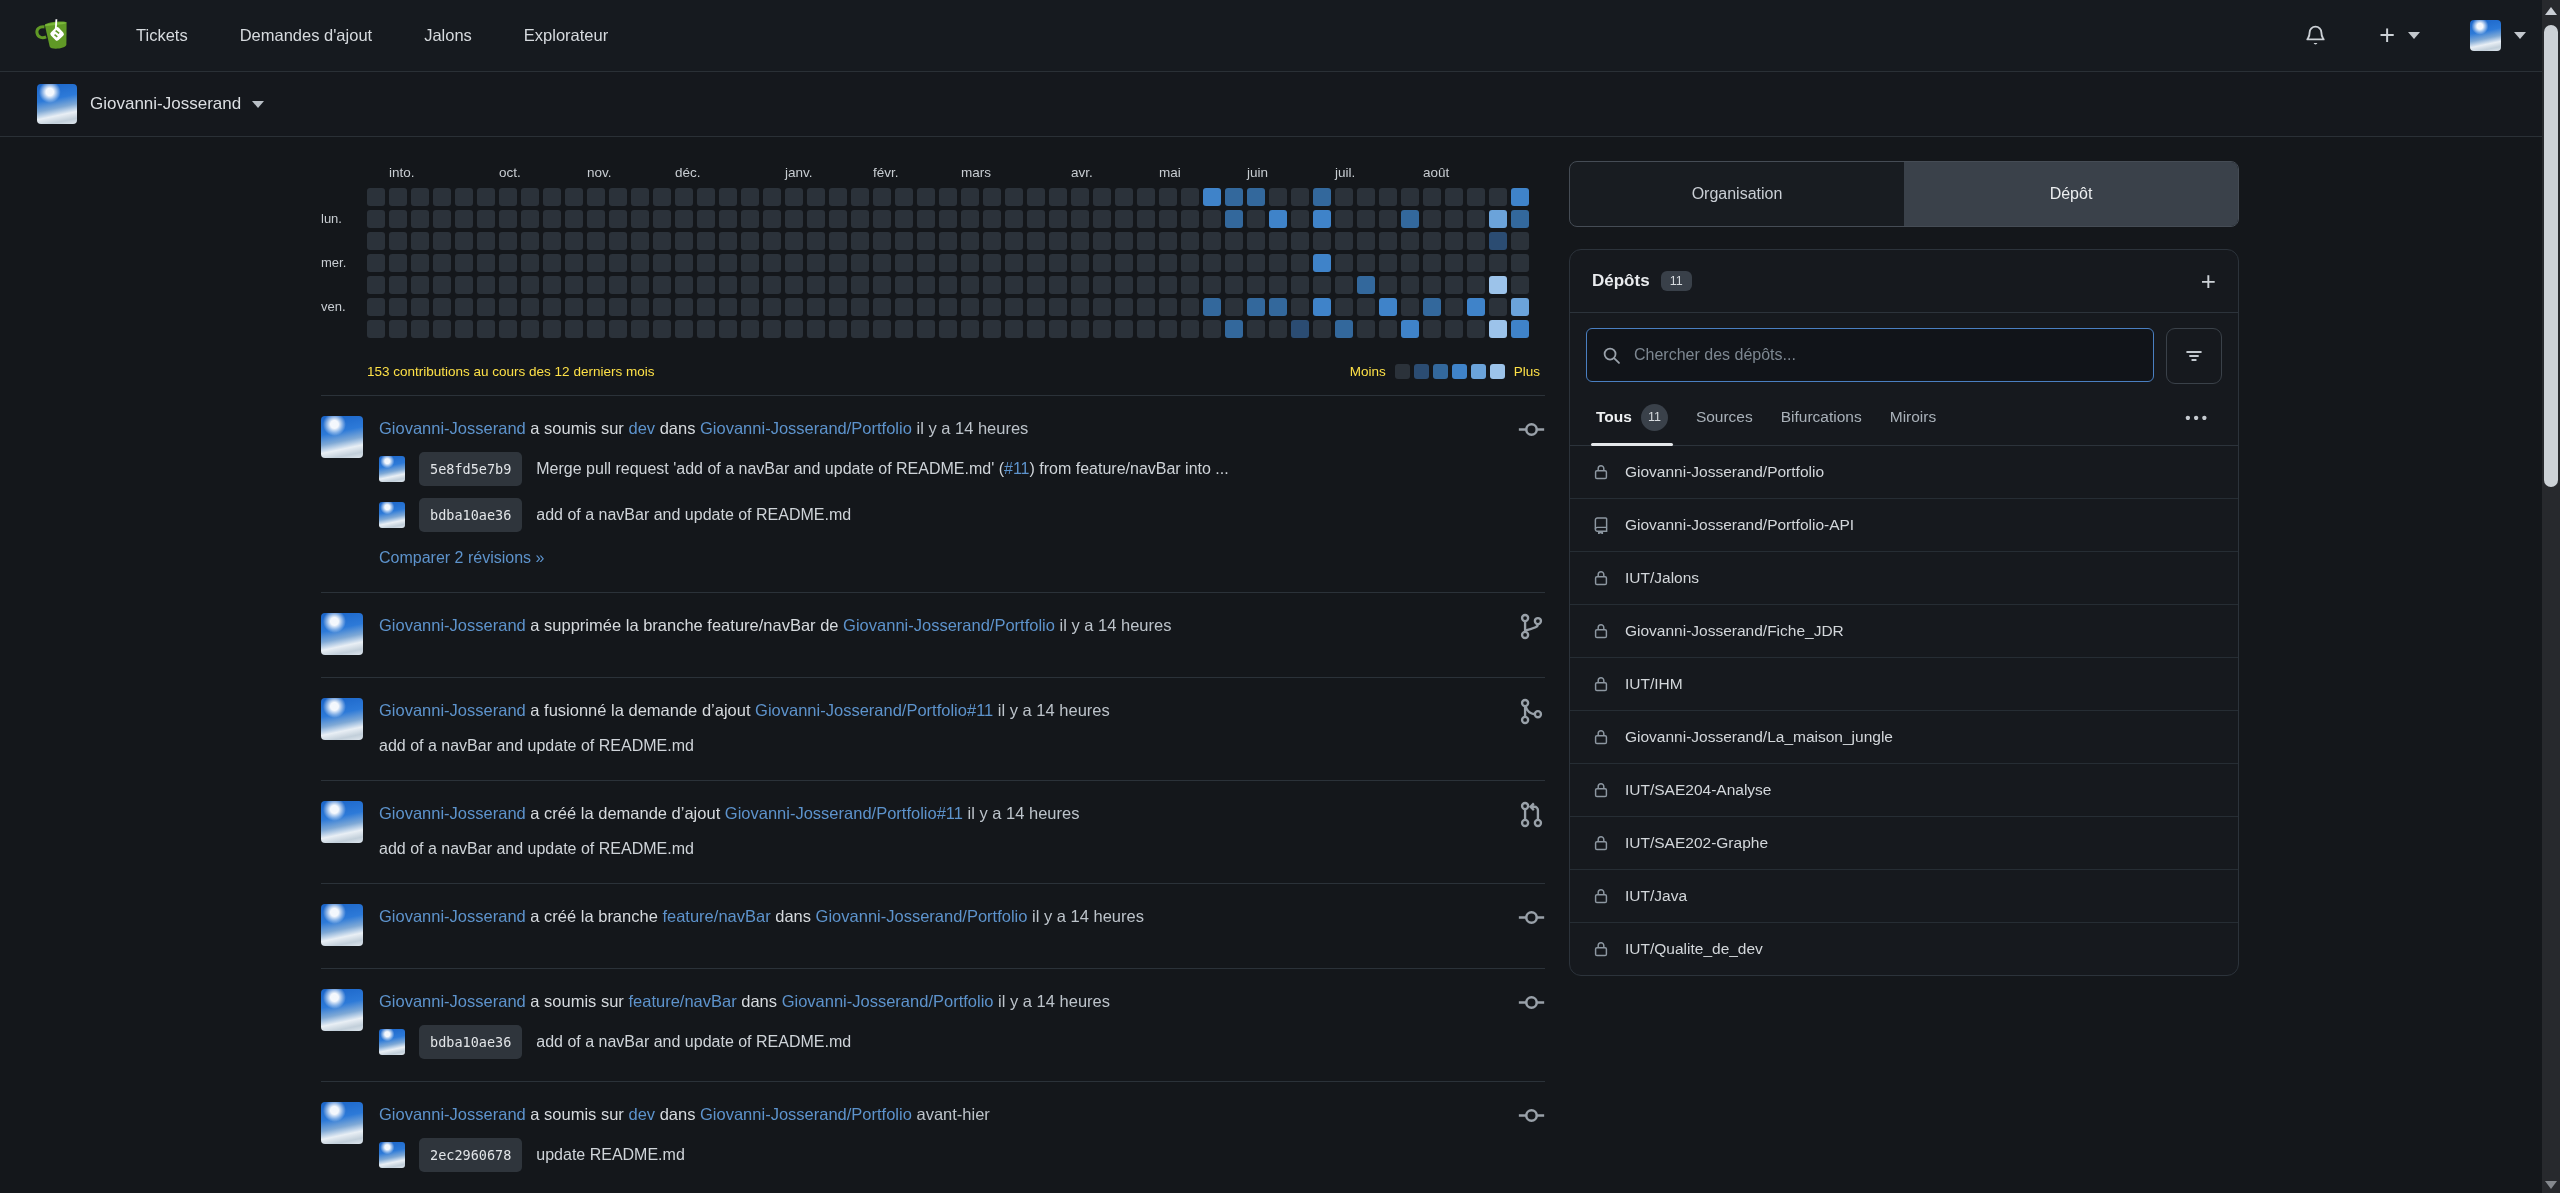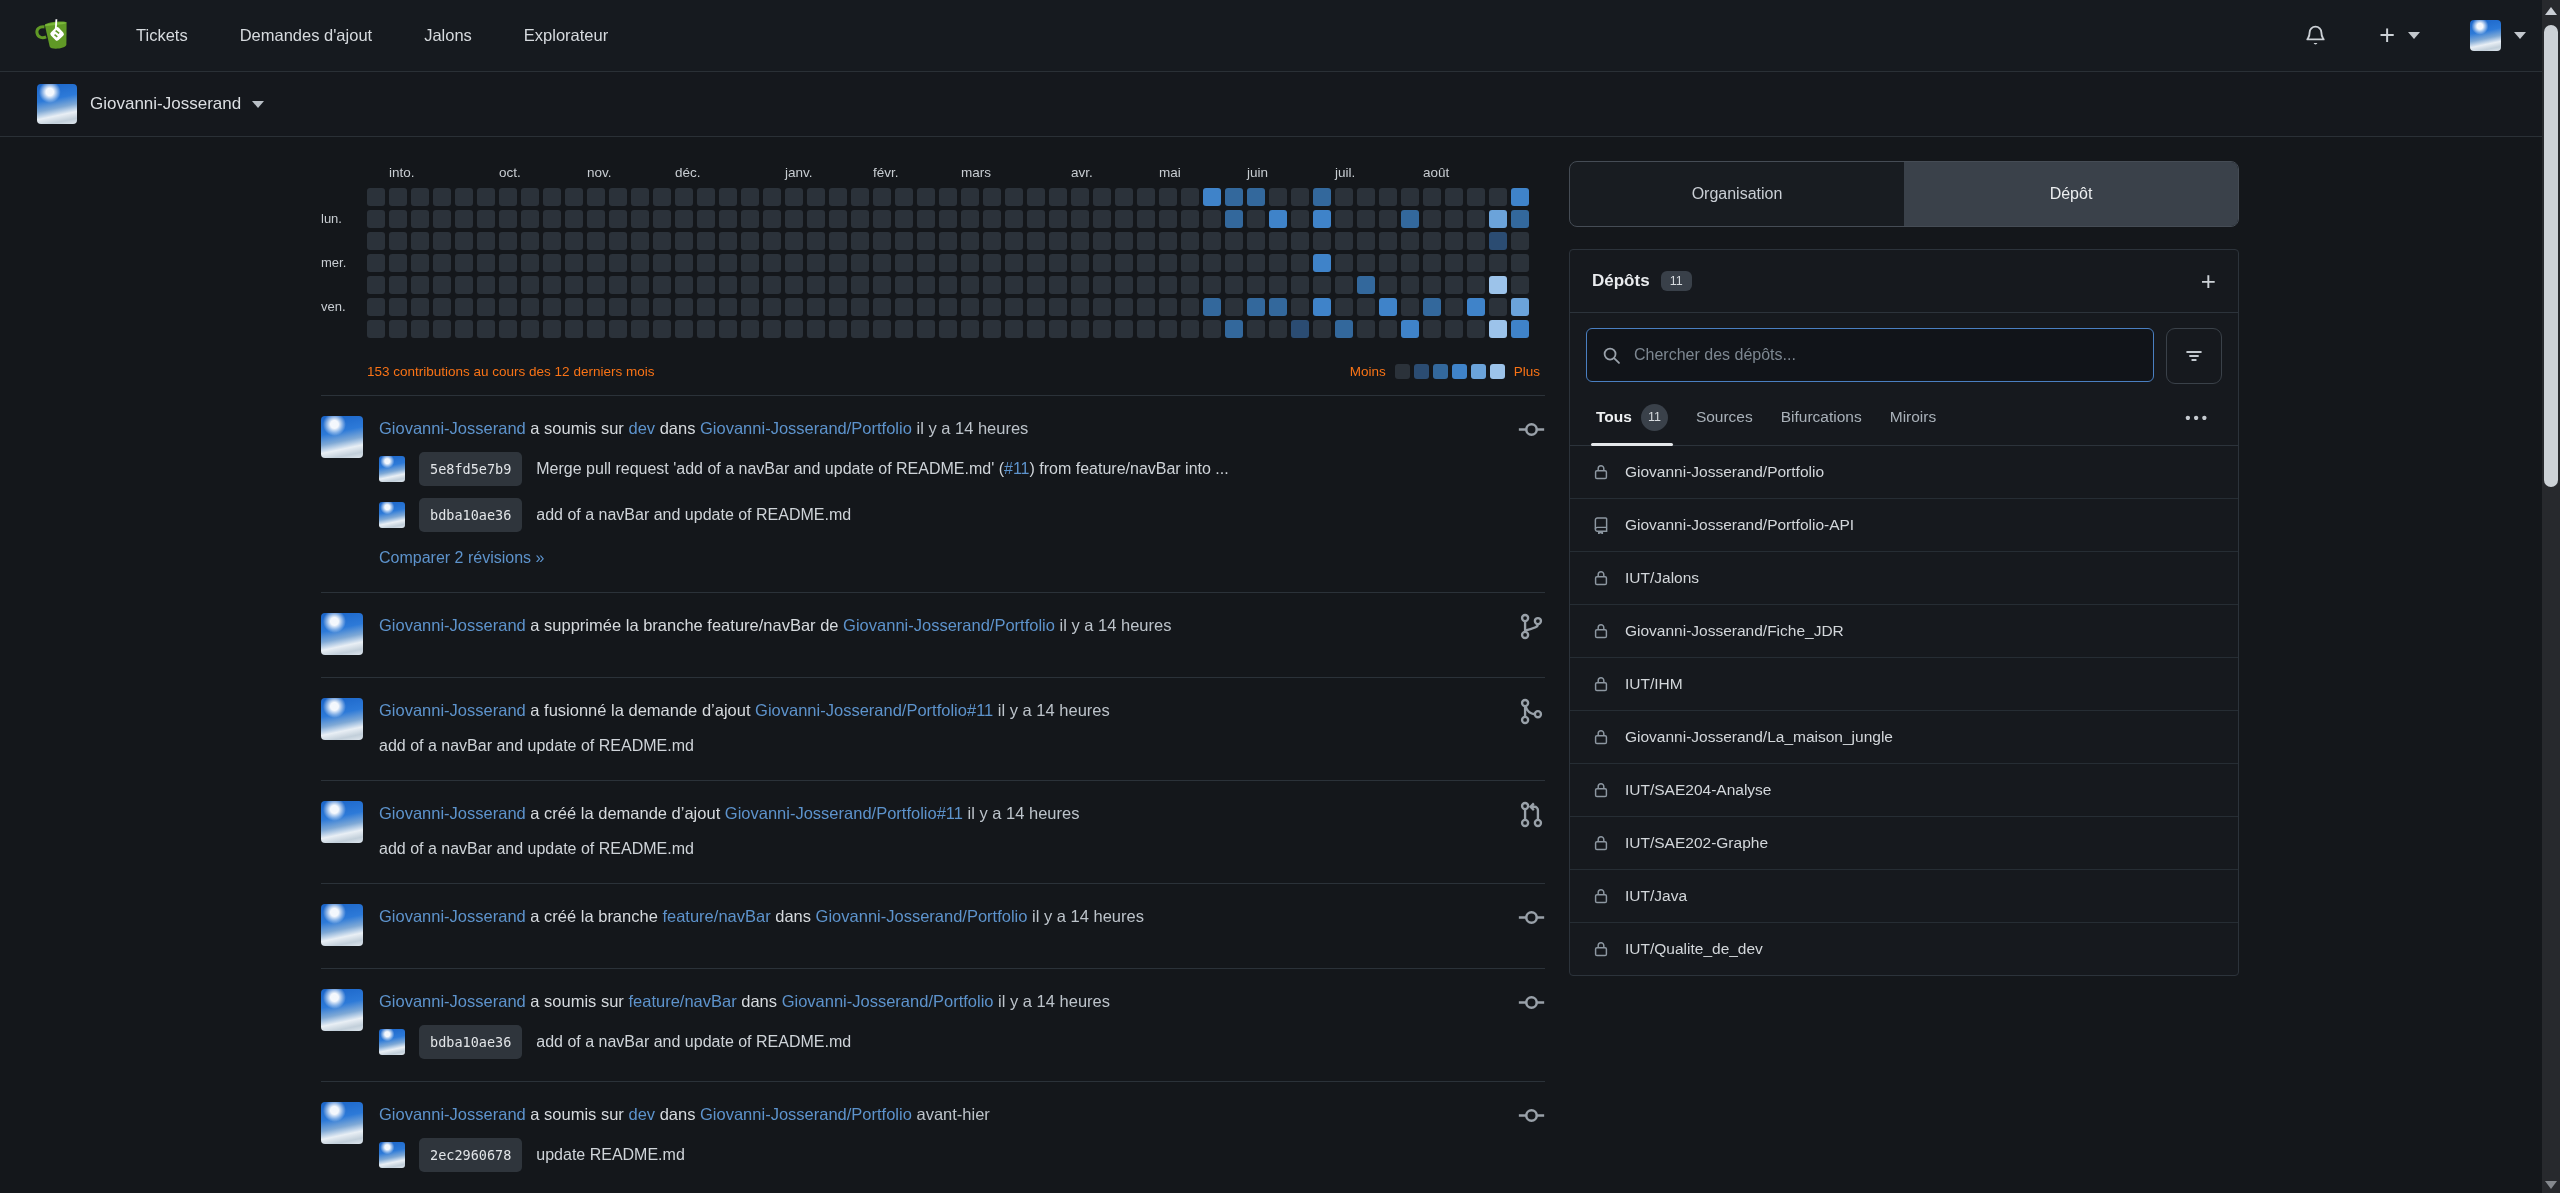--- a/index.html
+++ b/index.html
@@ -43,21 +43,21 @@
   .main-col{flex:1;min-width:0;}
   .aside-col{width:670px;flex:none;}
 
   
   .heatmap{position:relative;padding-left:46px;margin-top:4px;}
   .hm-months{position:relative;height:20px;font-size:13.5px;color:#c8cdd2;}
   .hm-month{position:absolute;top:0;}
   .hm-grid{display:grid;grid-template-columns:repeat(53,18px);grid-auto-rows:18px;gap:4px;margin-top:3px;}
   .hm-cell{border-radius:3px;}
   .hm-day{position:absolute;left:0;font-size:13px;color:#c8cdd2;line-height:18px;}
-  .hm-footer{display:flex;align-items:center;margin-top:26px;font-size:13.5px;color:#f97316;}
+  .hm-footer{display:flex;align-items:center;margin-top:26px;font-size:13.5px;color:#fde047;}
   .hm-legend{display:flex;align-items:center;gap:4px;margin-left:auto;}
   .hm-swatch{width:15px;height:15px;border-radius:3px;}
   .hm-legend-label{margin:0 5px;}
 
   
   .feed{margin-top:16px;}
   .event{display:flex;gap:16px;padding:20px 0 22px;border-top:1px solid #2b3239;}
   .event-avatar{width:42px;height:42px;flex:none;}
   .event-body{flex:1;min-width:0;font-size:16.5px;line-height:24px;color:#d6dade;}
   .event-time{color:#bcc3ca;margin-top:24px;}
@@ -70,21 +70,21 @@
   .compare-link{display:inline-block;margin-top:14px;font-size:16px;}
   .event-icon{width:36px;flex:none;color:#99a1a9;display:flex;justify-content:flex-end;padding-top:0;}
   .event-icon svg{width:27px;height:27px;}
 
   
   .side-tabs{display:flex;height:64px;border:1px solid #454c55;border-radius:8px;
     overflow:hidden;background:#181c21;margin-bottom:22px;}
   .side-tab{flex:1;display:flex;align-items:center;justify-content:center;
     font-size:16px;color:#c9ced4;cursor:pointer;}
   .side-tab.active{background:#3a414a;color:#eceef0;}
-  .repo-panel{border:1px solid #2c333b;border-radius:4px;background:#16191e;}
+  .repo-panel{border:1px solid #2c333b;border-radius:12px;background:#16191e;}
   .panel-header{display:flex;align-items:center;height:62px;padding:0 22px;border-bottom:1px solid #2c333b;}
   .panel-title{font-size:17px;font-weight:bold;color:#e9ebee;}
   .count-badge{margin-left:11px;background:#394049;border-radius:6px;padding:3px 9px;
     font-size:12.5px;color:#d6dade;}
   .panel-plus{margin-left:auto;font-size:26px;color:#ccd1d6;cursor:pointer;line-height:1;}
   .panel-search{display:flex;gap:12px;padding:15px 16px 0;}
   .search-box{flex:1;height:52px;border:1px solid #4a7fc1;border-radius:6px;background:#111419;
     display:flex;align-items:center;padding:0 15px;gap:11px;}
   .search-box svg{width:19px;height:19px;color:#9aa2ab;flex:none;}
   .search-box input{flex:1;background:transparent;border:none;outline:none;

